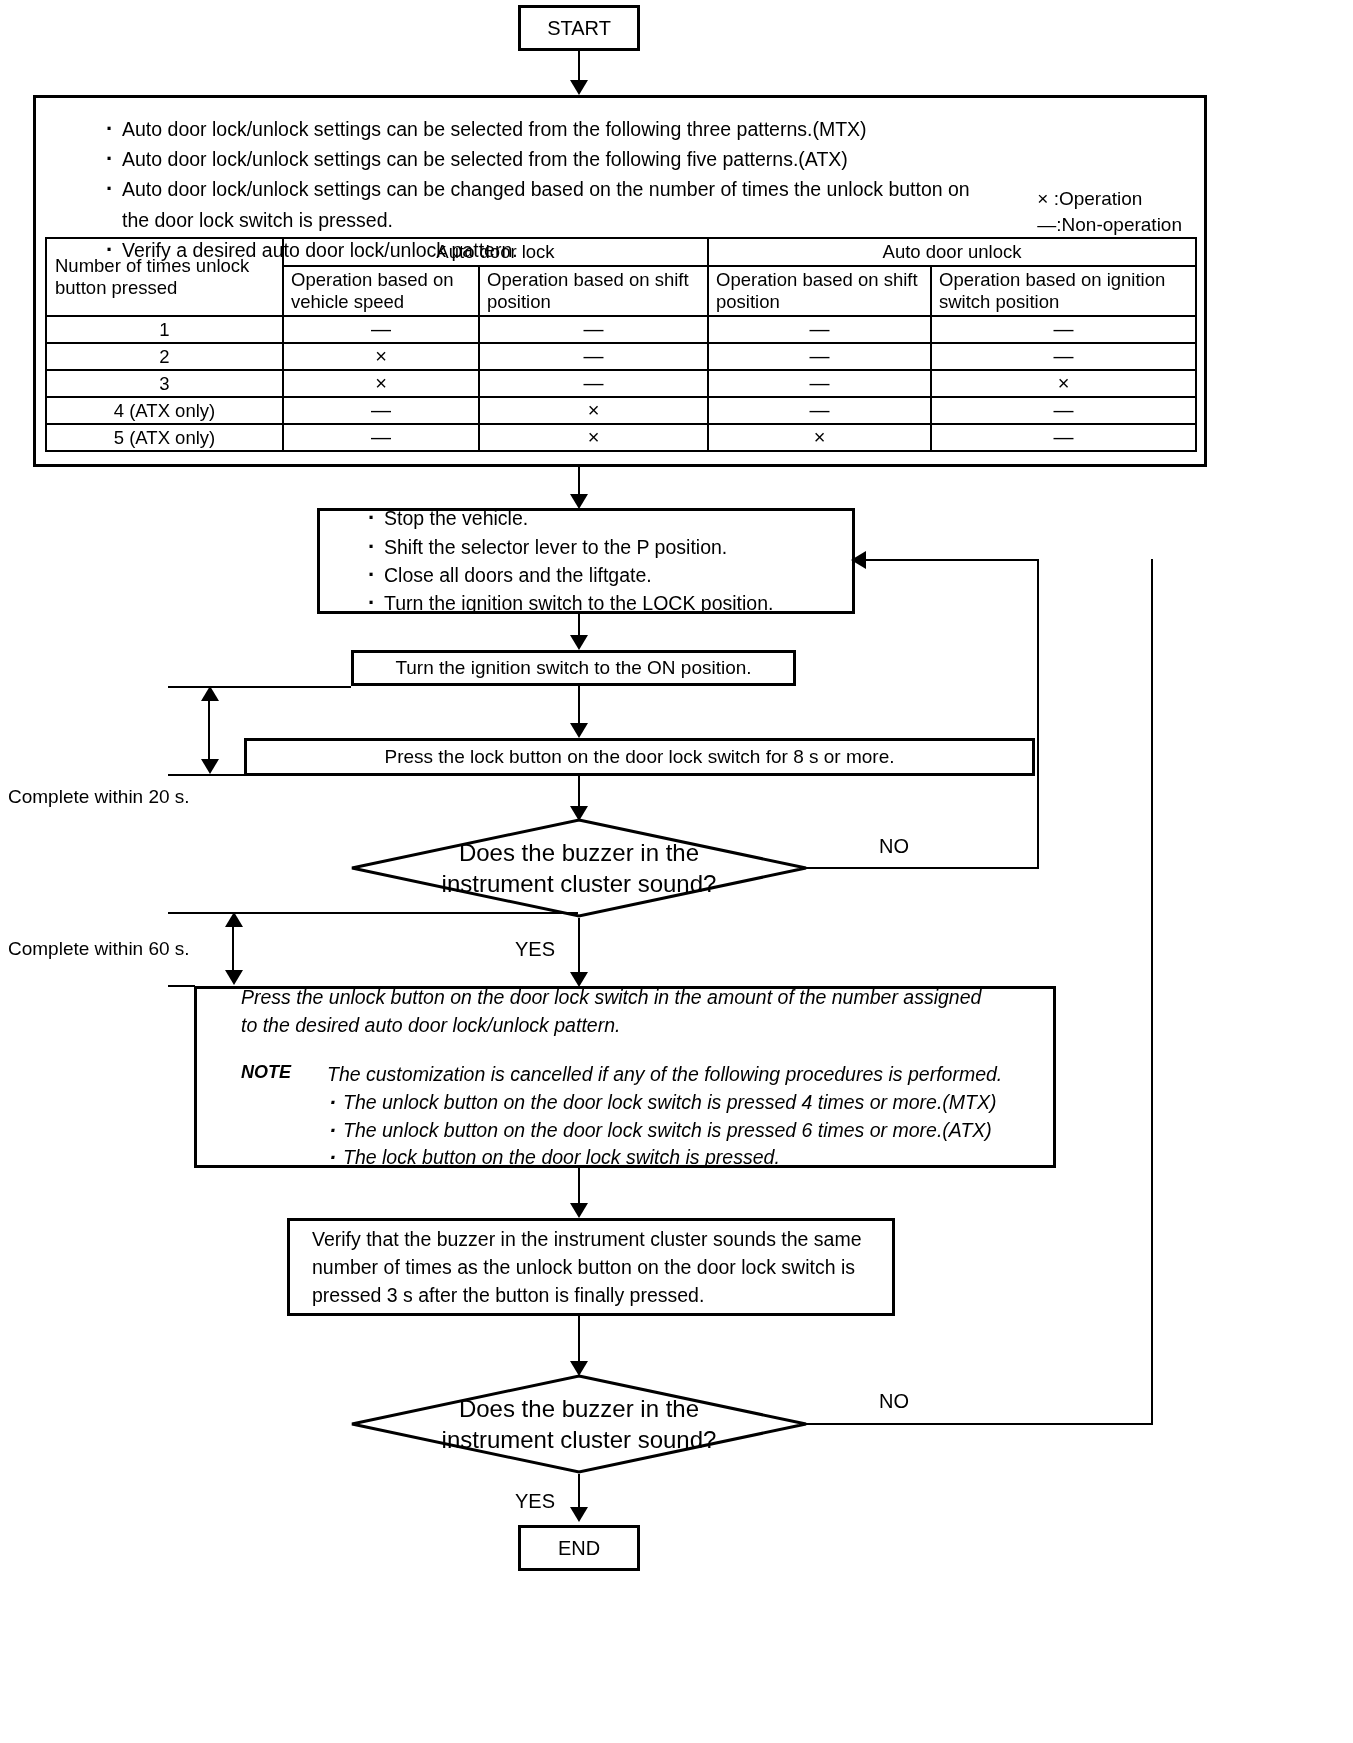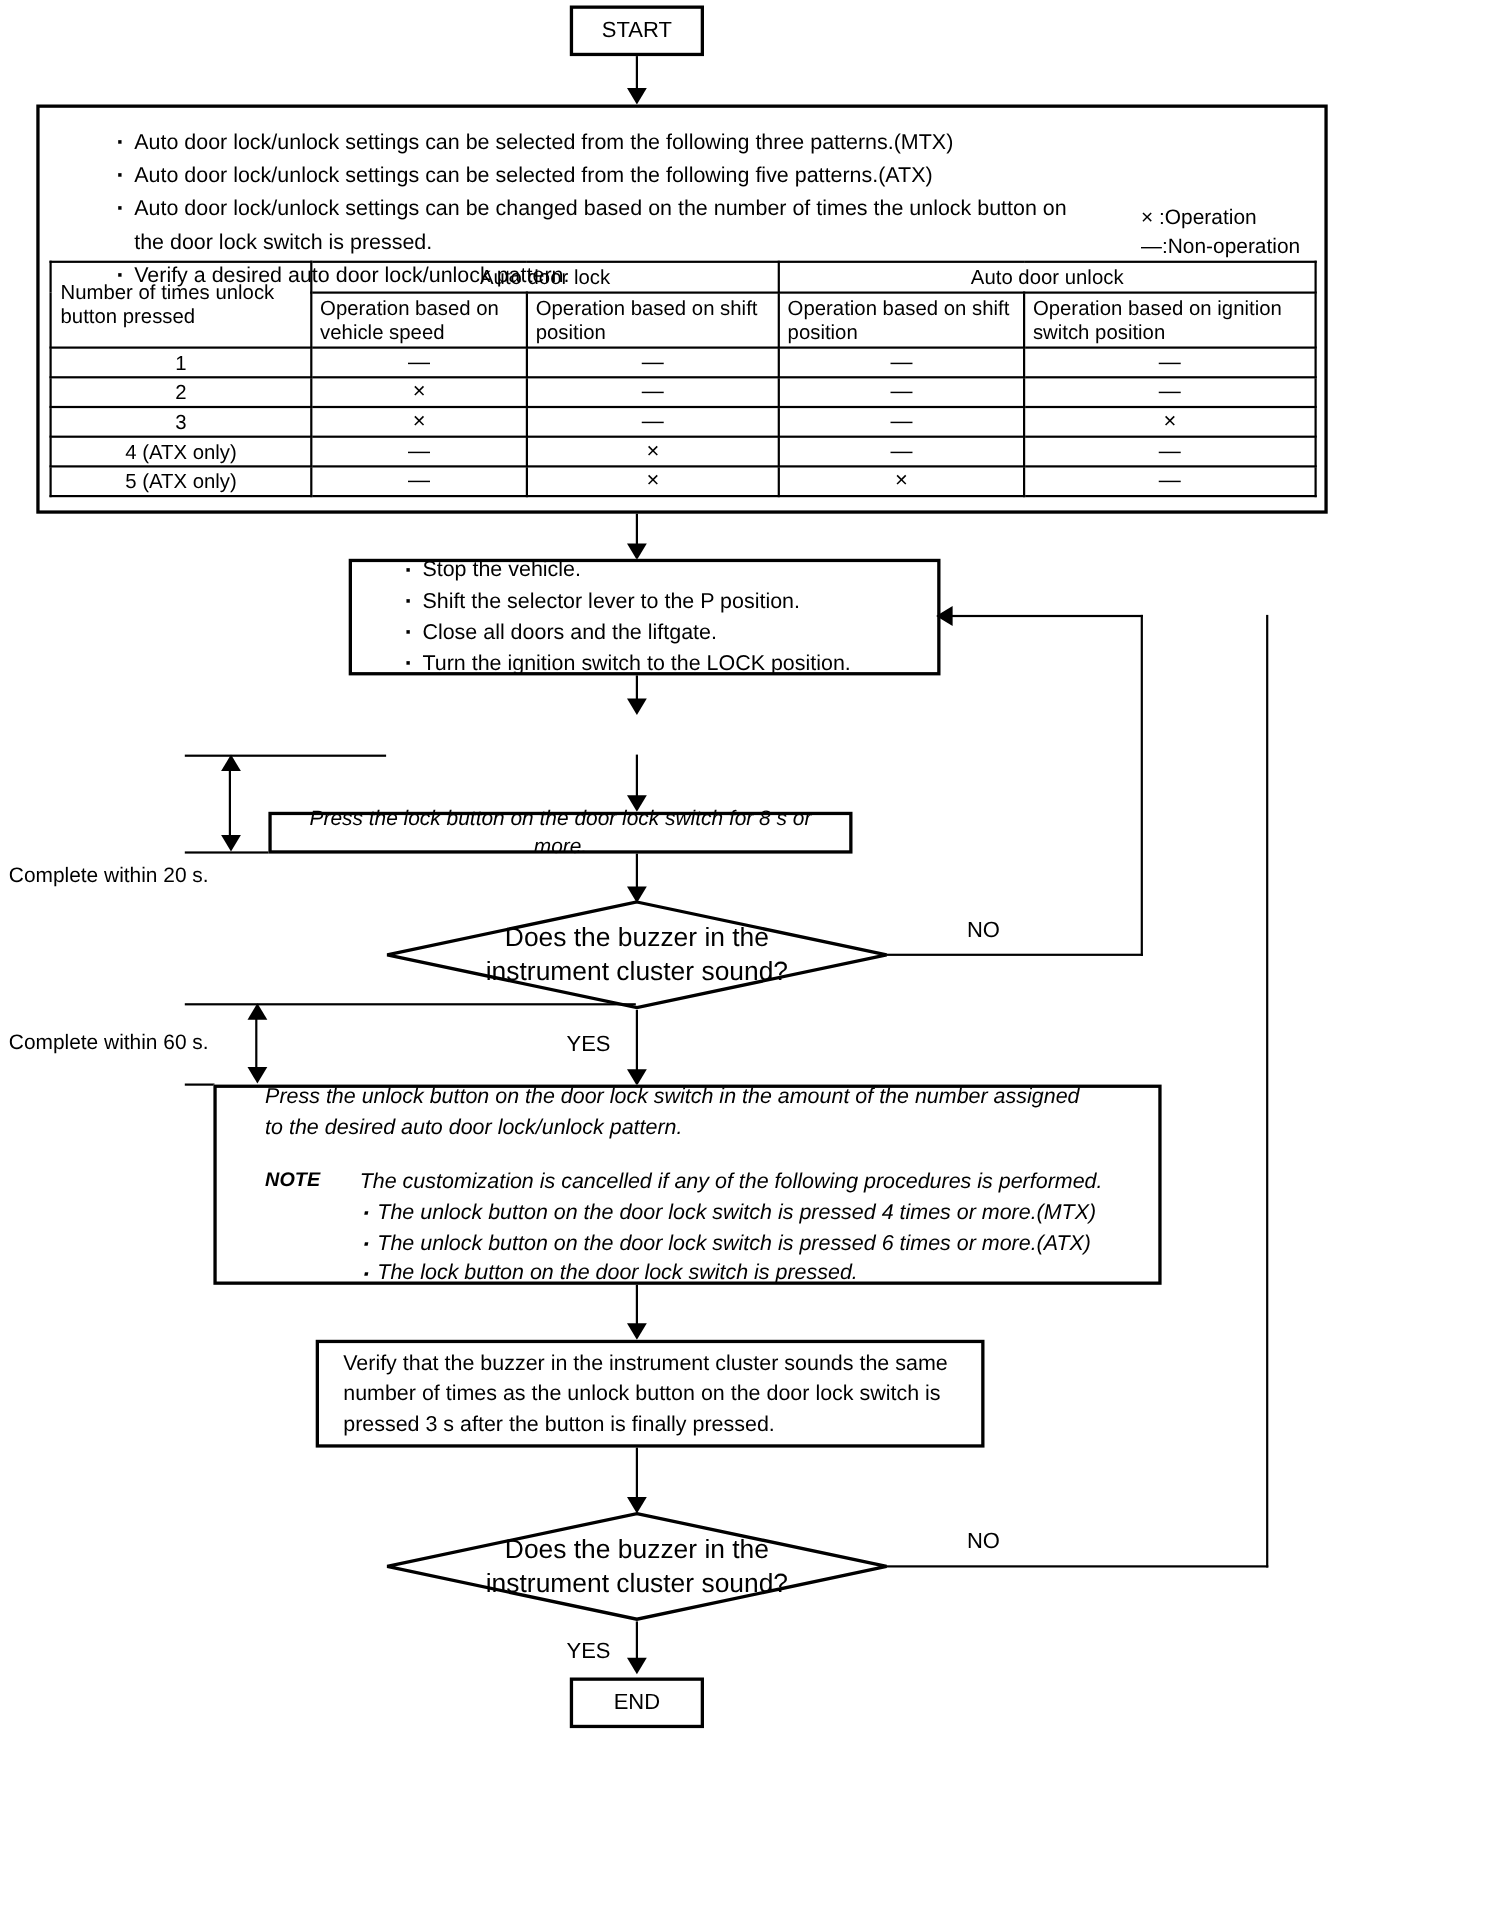--- a/index.html
+++ b/index.html
@@ -243,25 +243,28 @@
       <div style="position:relative;padding-left:16px;">
         <span style="position:absolute;left:0;top:-2px;font-weight:bold;font-size:22px;">·</span>
         <span>Turn the ignition switch to the LOCK position.</span>
       </div>
     </div>
   </div>
 
   <div class="vline" style="left:578px; top:614px; height:22px;"></div>
   <div class="arrow-down" style="left:570px; top:635px;"></div>
 
+  <div class="node center" style="left:351px; top:650px; width:445px; height:36px;">
+    <div class="pad">Turn the ignition switch to the ON position.</div>
+  </div>
 
   <div class="vline" style="left:578px; top:686px; height:38px;"></div>
   <div class="arrow-down" style="left:570px; top:723px;"></div>
 
-  <div class="node center" style="left:244px; top:738px; width:531px; height:38px;font-style:italic;">
+  <div class="node center" style="left:244px; top:738px; width:791px; height:38px;">
     <div class="pad">Press the lock button on the door lock switch for 8 s or more.</div>
   </div>
 
   <div class="hline" style="left:168px; top:686px; width:183px;"></div>
   <div class="hline" style="left:168px; top:774px; width:76px;"></div>
   <div class="vline" style="left:208px; top:690px; height:80px;"></div>
   <div class="arrow-up" style="left:201px; top:686px;"></div>
   <div class="arrow-down" style="left:201px; top:759px;"></div>
   <div class="timing-label" style="left:8px; top:758px;margin-top:28px;">Complete within 20 s.</div>
 

